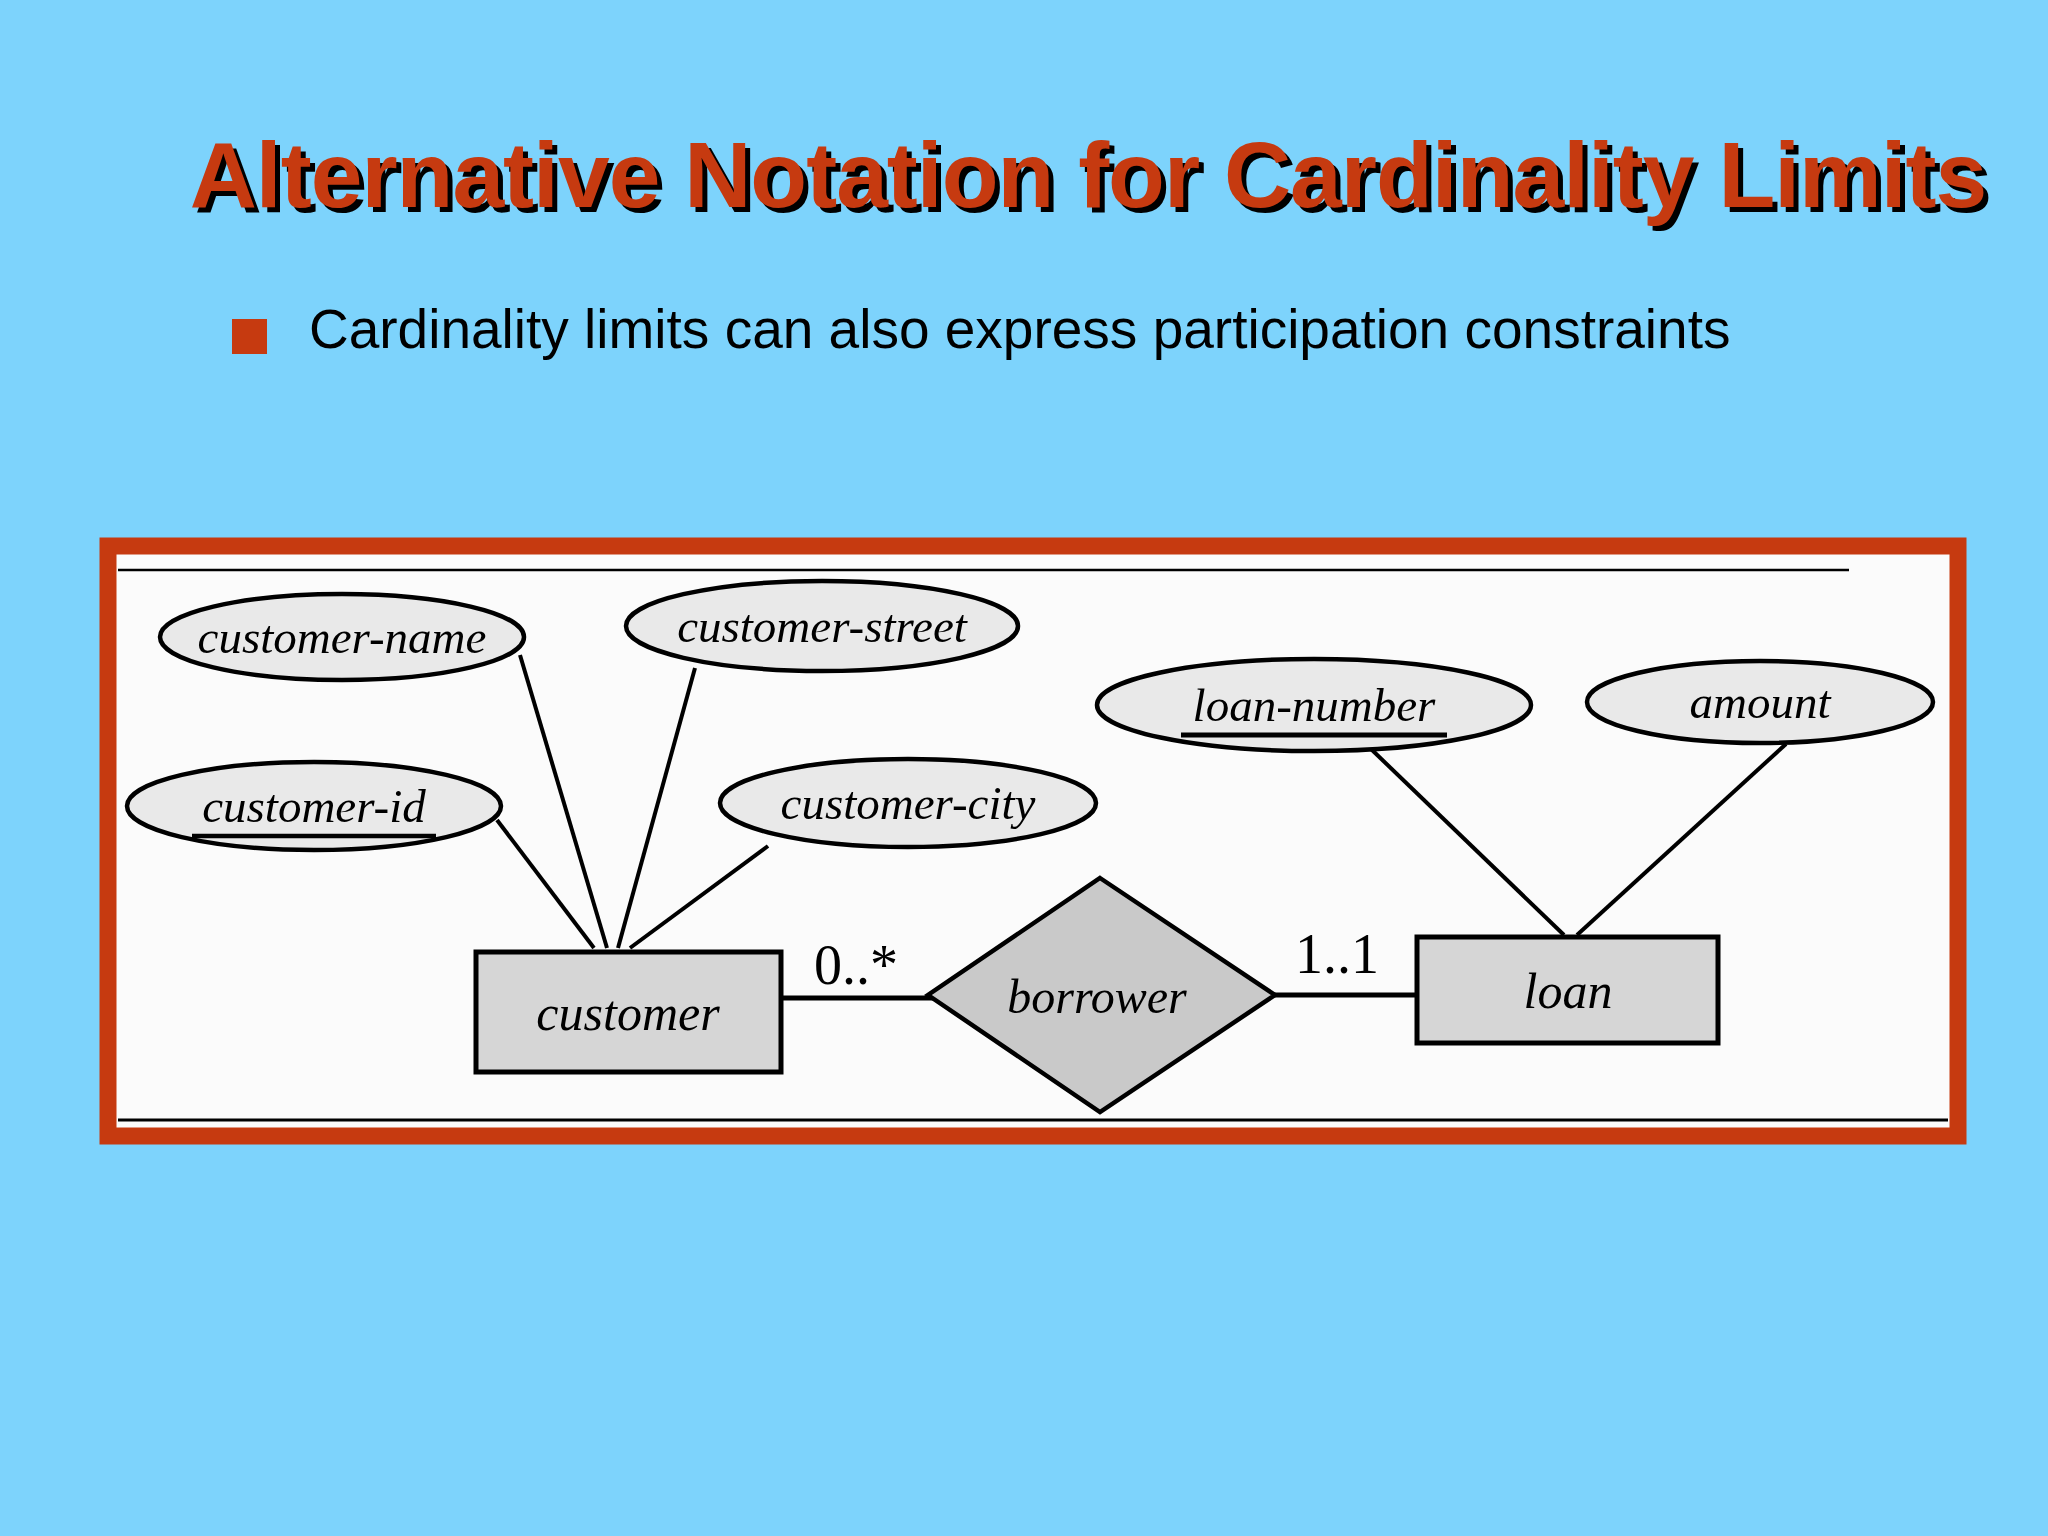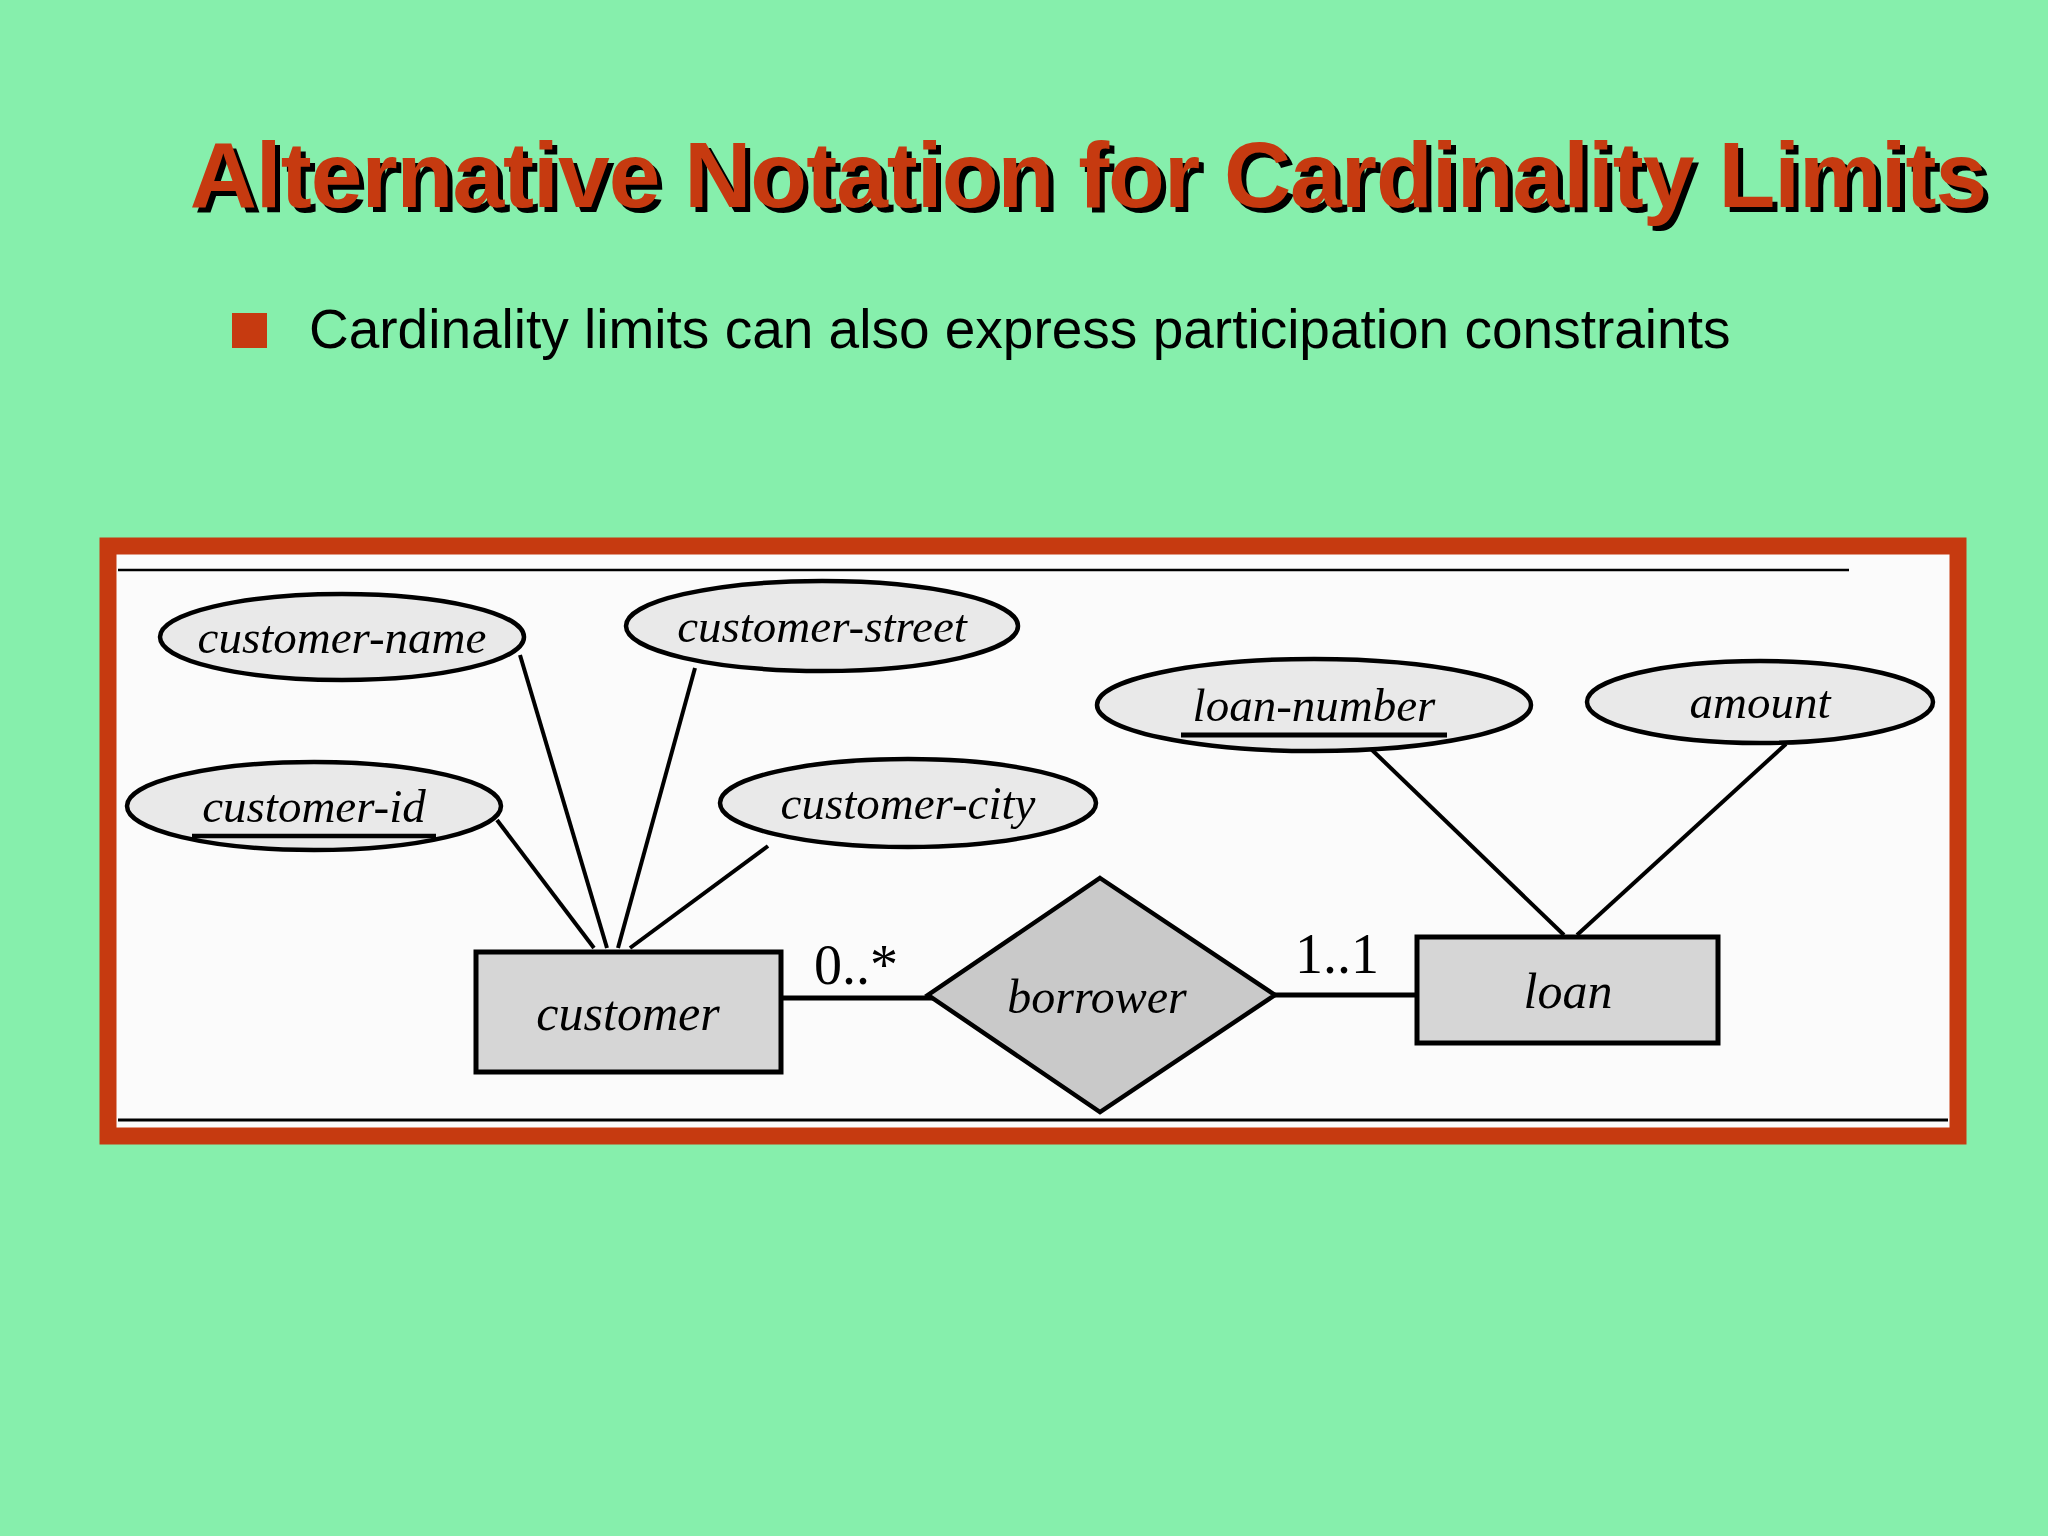--- a/index.html
+++ b/index.html
@@ -1,20 +1,20 @@
 <!DOCTYPE html>
 <html><head>
 <meta charset="utf-8">
 <style>
   html, body { margin: 0; padding: 0; background: #ffffff; }
   #slide {
     position: relative;
     width: 2048px;
     height: 1536px;
-    background: #86efac;
+    background: #7dd3fc;
     overflow: hidden;
     font-family: "Liberation Sans", sans-serif;
   }
   .title {
     position: absolute;
     left: 188px;
     top: 122px;
     width: 1800px;
     font-size: 93px;
     font-weight: bold;
@@ -22,21 +22,21 @@
     color: #c63a10;
     text-shadow: 5px 5px 0 #000000;
     white-space: nowrap;
     text-align: center;
   }
   .bullet-row {
     position: absolute;
     left: 232px;
     top: 299px;
     display: flex;
-    align-items: flex-start;
+    align-items: center;
   }
   .bullet-marker {
     width: 35px;
     height: 35px;
     margin-top: 14px;
     background: #c63a10;
     flex: 0 0 auto;
   }
   .bullet-text {
     margin-left: 42px;

